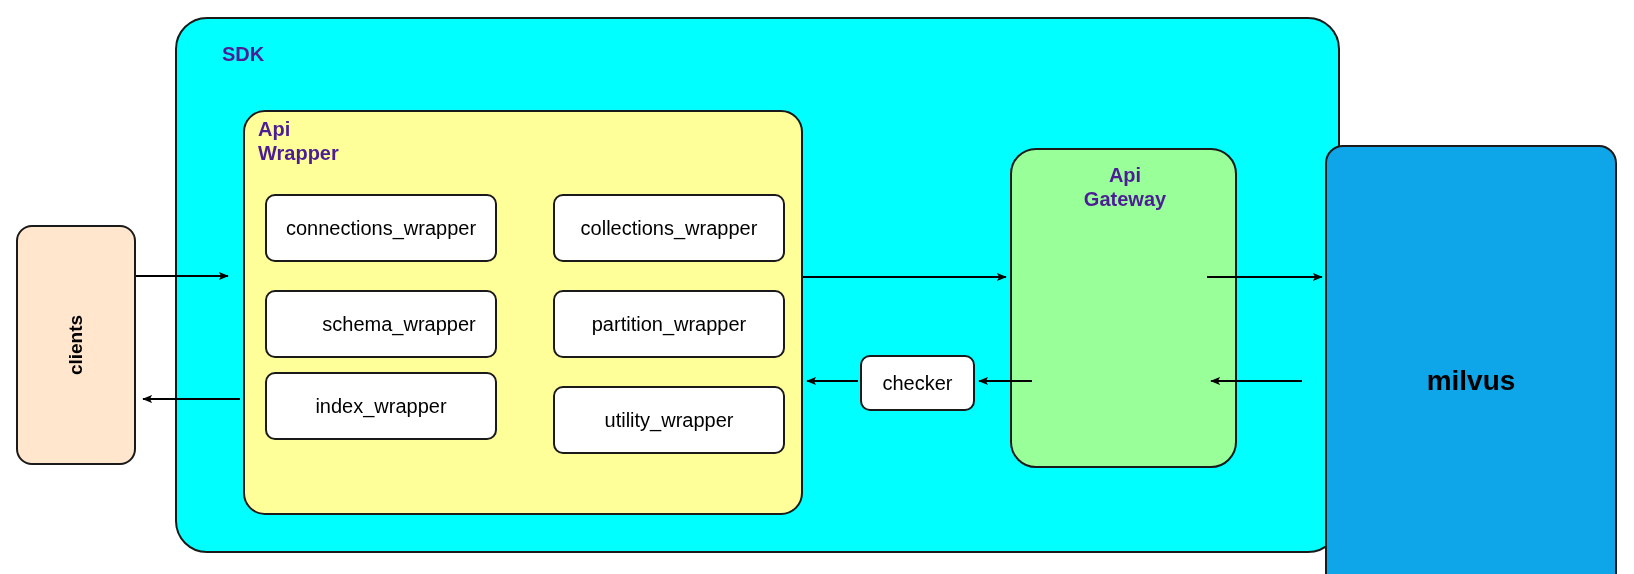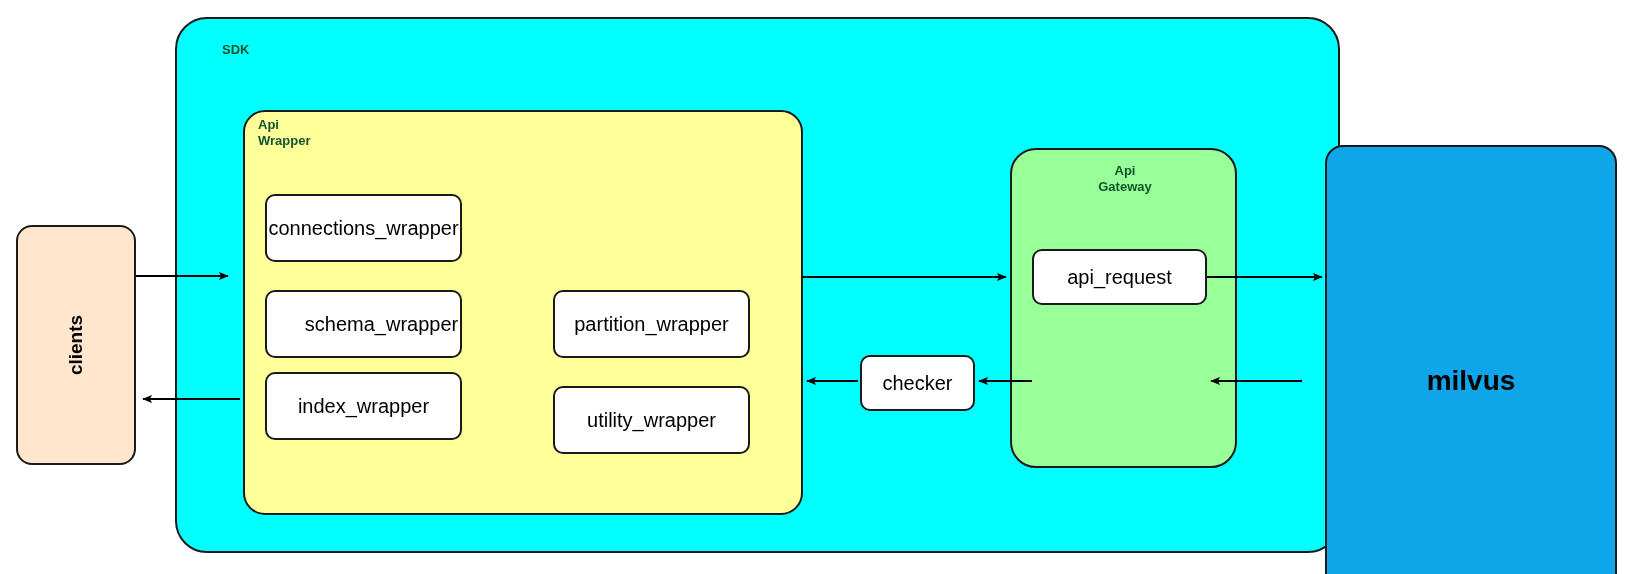--- a/index.html
+++ b/index.html
@@ -22,23 +22,23 @@
     display: flex;
     align-items: center;
     justify-content: center;
     text-align: center;
     color: #000000;
   }
 
   .container-label {
     position: absolute;
     font-weight: bold;
-    font-size: 13px;
+    font-size: 20px;
     line-height: 1.22;
-    color: #14532d;
+    color: #4c1d95;
     white-space: pre-line;
     text-align: center;
   }
 
   
   #clients-box {
     left: 16px; top: 225px; width: 120px; height: 240px;
     background: #ffe6cc;
     border-radius: 16px;
   }
@@ -62,21 +62,21 @@
     border-radius: 22px;
     display: block;
   }
   #api-wrapper-label { left: 258px; top: 117px; text-align: left; }
 
   .wrapper-cell {
     position: absolute;
     background: #ffffff;
     border: 2px solid #1a1a1a;
     border-radius: 10px;
-    width: 197px; height: 68px;
+    width: 232px; height: 68px;
     display: flex; align-items: center; justify-content: center;
     font-size: 20px; color: #000000;
   }
 
   #api-gateway-box {
     left: 1010px; top: 148px; width: 227px; height: 320px;
     background: #99ff99;
     border-radius: 26px;
     display: block;
   }
@@ -127,20 +127,23 @@
   <div class="box" id="sdk-box"></div>
   <div class="container-label" id="sdk-label">SDK</div>
 
   <div class="box" id="api-wrapper-box"></div>
   <div class="container-label" id="api-wrapper-label">Api
 Wrapper</div>
 
   <div class="wrapper-cell" style="left:265px; top:194px;">
     <span>connections_wrapper</span>
   </div>
+  <div class="wrapper-cell" style="left:553px; top:194px;">
+    <span>collections_wrapper</span>
+  </div>
   <div class="wrapper-cell" style="left:265px; top:290px;padding-left:36px;">
     <span>schema_wrapper</span>
   </div>
   <div class="wrapper-cell" style="left:553px; top:290px;">
     <span>partition_wrapper</span>
   </div>
   <div class="wrapper-cell" style="left:265px; top:372px;text-align:right;">
     <span>index_wrapper</span>
   </div>
   <div class="wrapper-cell" style="left:553px; top:386px;">
@@ -148,23 +151,20 @@
   </div>
 
   <div class="box" id="checker-box">
     <span>checker</span>
   </div>
 
   <div class="box" id="api-gateway-box"></div>
   <div class="container-label" id="api-gateway-label">Api
 Gateway</div>
 
-  <div class="gw-cell" id="gw-api-request">
-    <span>api_request</span>
-  </div>
 
   <div class="box" id="milvus-box">
     <span>milvus</span>
   </div>
 
   <svg id="arrow-layer" viewBox="0 0 1634 574" width="1634" height="574">
     <defs>
       <marker id="ah" markerWidth="10" markerHeight="8" refX="9.2" refY="4" orient="auto" markerUnits="userSpaceOnUse">
         <path d="M0,0 L10,4 L0,8 L2.4,4 Z" fill="#000000"></path>
       </marker>

